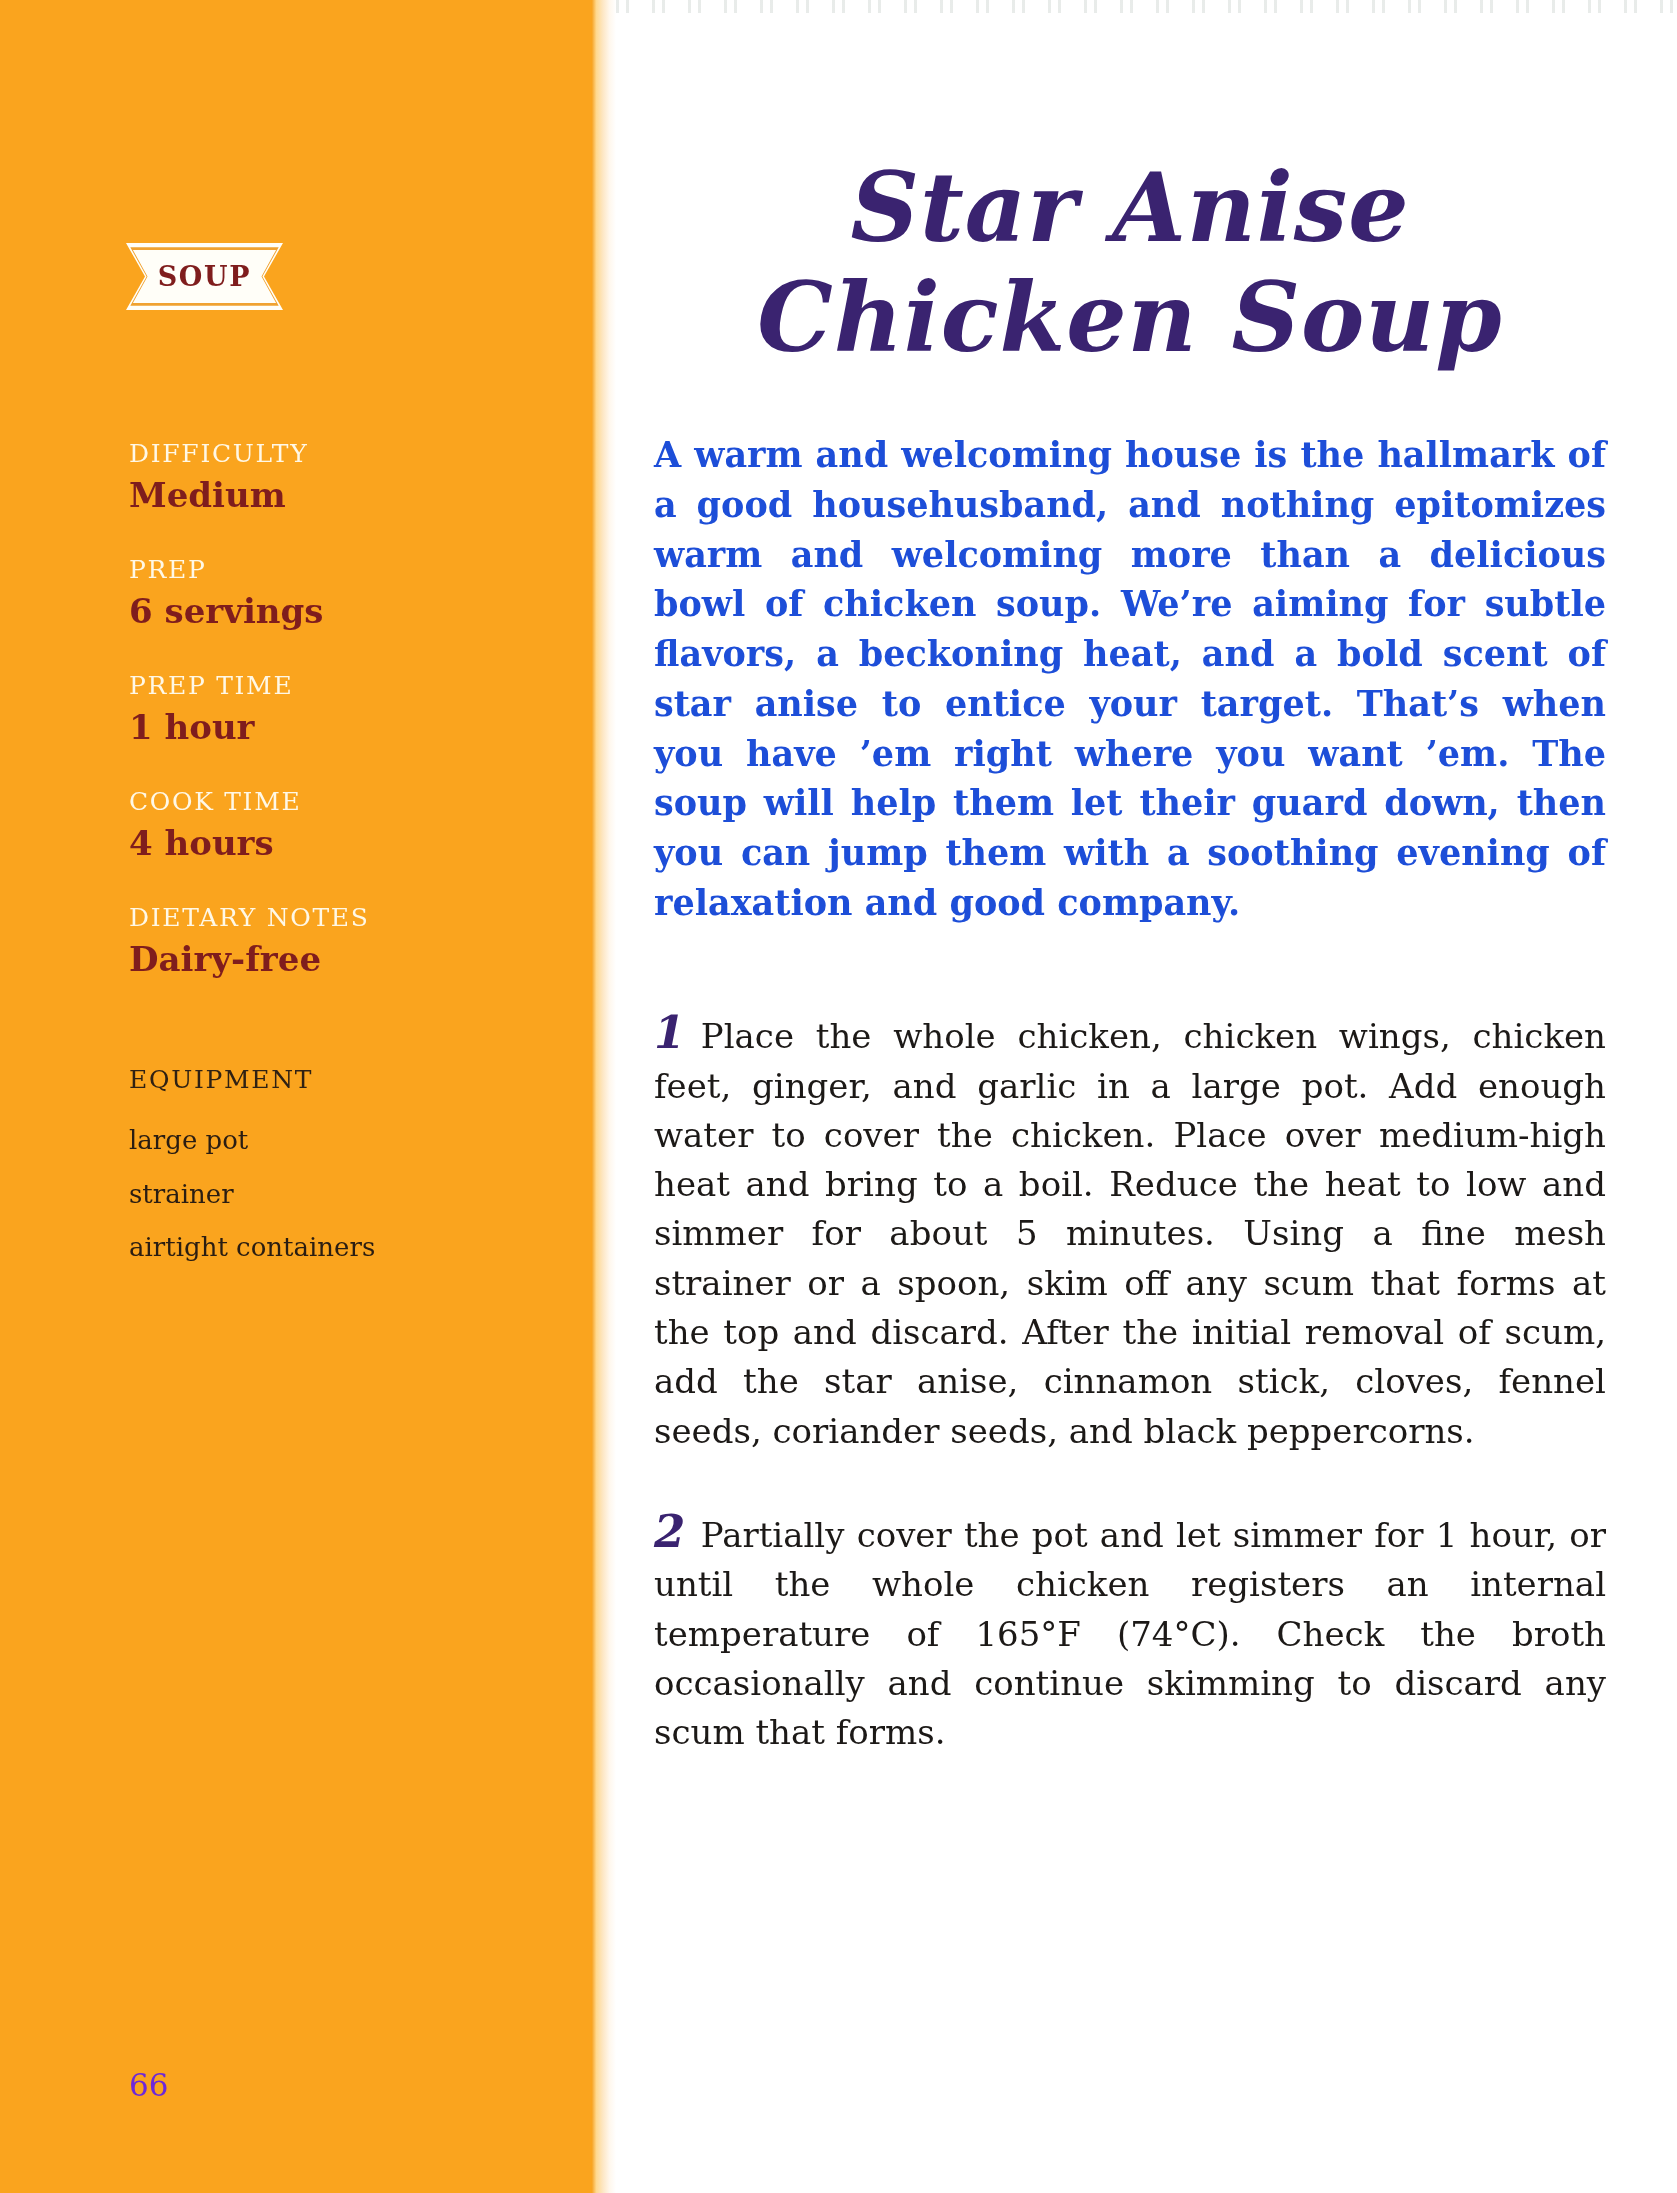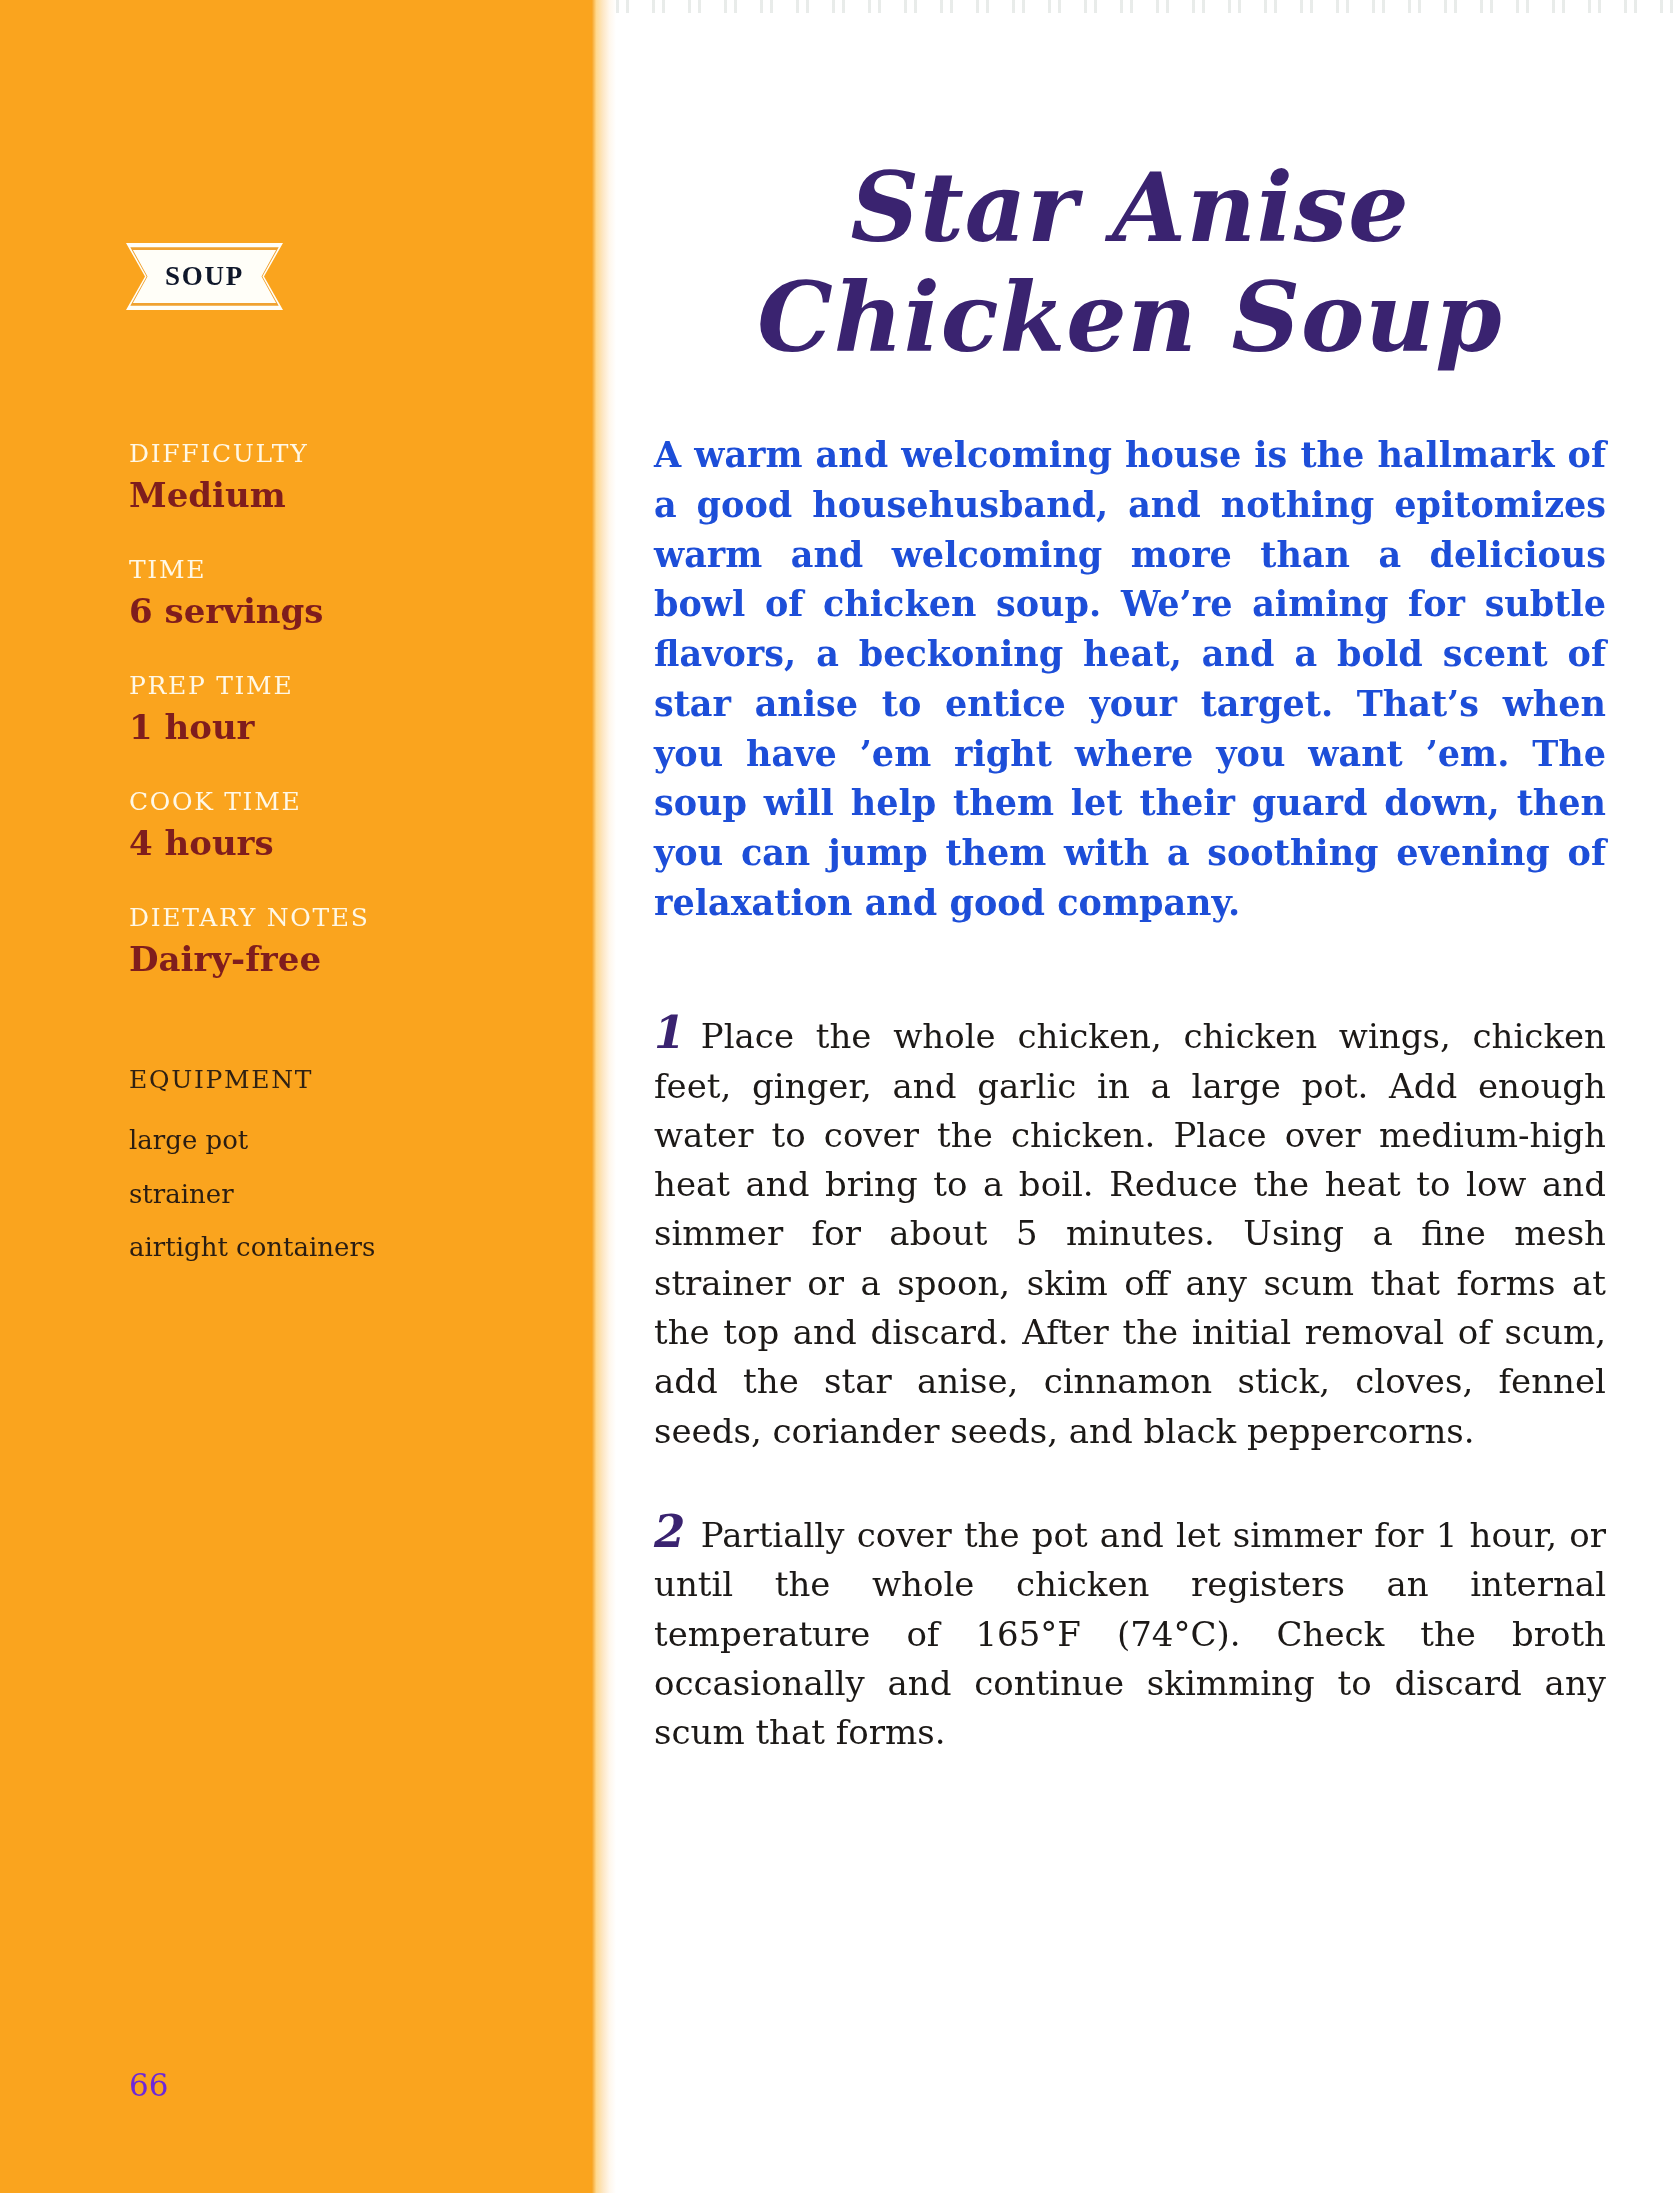--- a/index.html
+++ b/index.html
@@ -23,21 +23,21 @@
   .badge{position:absolute;left:126px;top:243px;width:157px;height:67px;}
   .badge .layer{position:absolute;inset:0;
     clip-path:polygon(0 0,100% 0,calc(100% - 19px) 50%,100% 100%,0 100%,19px 50%);
     background:#FFFEF8;}
   .badge .layer.mid{inset:4.3px;background:#F0A231;
     clip-path:polygon(0 0,100% 0,calc(100% - 16.3px) 50%,100% 100%,0 100%,16.3px 50%);}
   .badge .layer.inner{inset:6.9px;background:#FFFEF8;
     clip-path:polygon(0 0,100% 0,calc(100% - 14.6px) 50%,100% 100%,0 100%,14.6px 50%);}
   .badge .label{
     position:absolute;inset:0;display:flex;align-items:center;justify-content:center;
-    color:#0f172a;font-weight:bold;font-size:27px;letter-spacing:1.7px;font-family:Liberation Serif, serif;
+    color:#7f1d1d;font-weight:bold;font-size:27px;letter-spacing:1.7px;
   }
   
   .meta{position:absolute;left:129px;top:441px;width:430px;}
   .meta-item{margin:0 0 45px 0;}
   .meta-label{
     color:#FFF8E6;font-size:25px;letter-spacing:1.7px;line-height:1;margin:0 0 12px 0;
   }
   .meta-value{
     color:#7f1d1d;font-size:34px;font-weight:bold;line-height:1;margin:0;
   }
@@ -116,21 +116,21 @@
     </div>
 
     <div class="meta">
 
         <div class="meta-item">
           <p class="meta-label">DIFFICULTY</p>
           <p class="meta-value">Medium</p>
         </div>
 
         <div class="meta-item">
-          <p class="meta-label">TIME</p>
+          <p class="meta-label">PREP</p>
           <p class="meta-value">6 servings</p>
         </div>
 
         <div class="meta-item">
           <p class="meta-label">PREP TIME</p>
           <p class="meta-value">1 hour</p>
         </div>
 
         <div class="meta-item">
           <p class="meta-label">COOK TIME</p>

